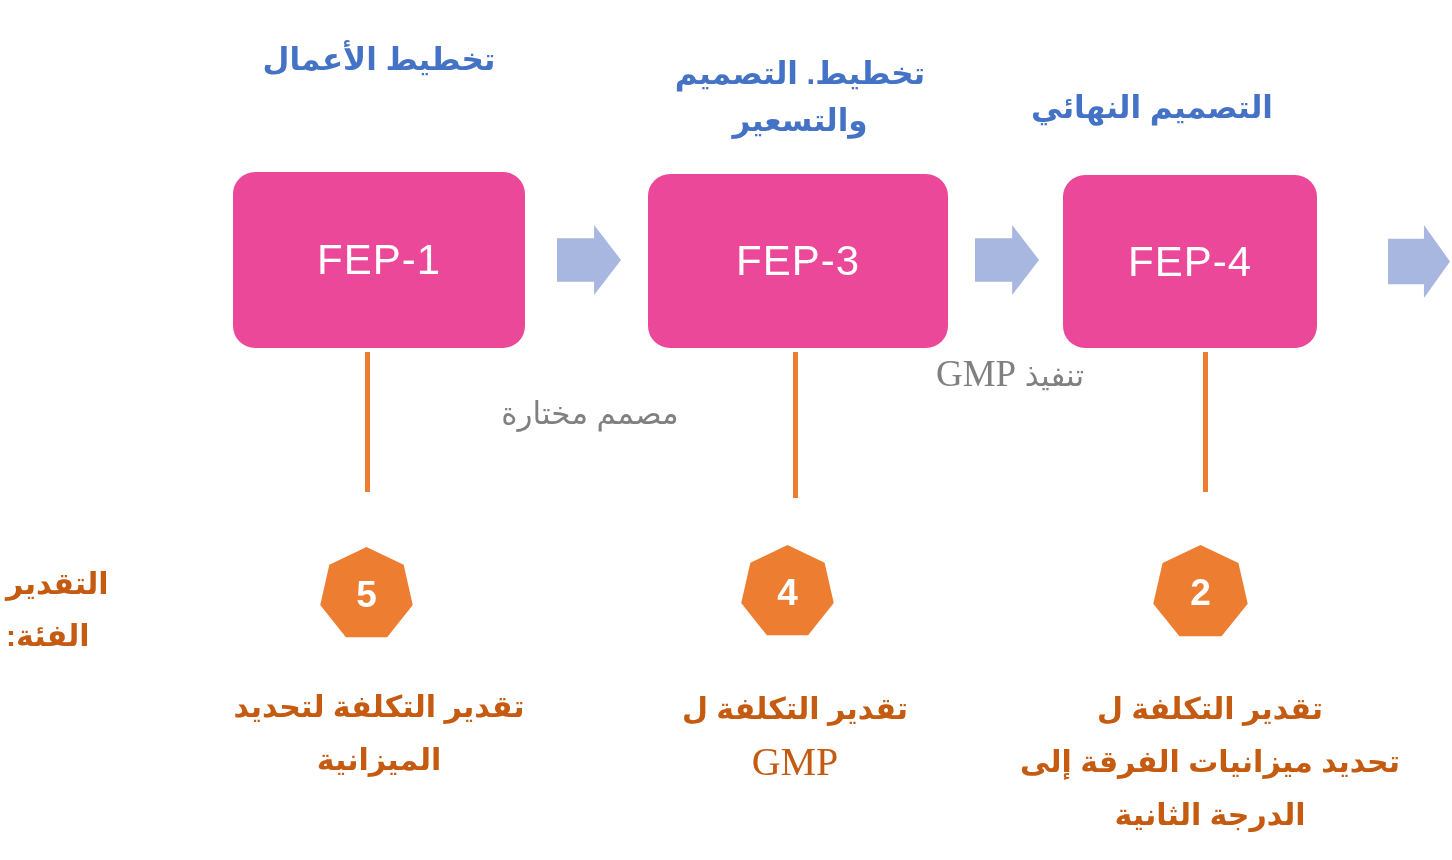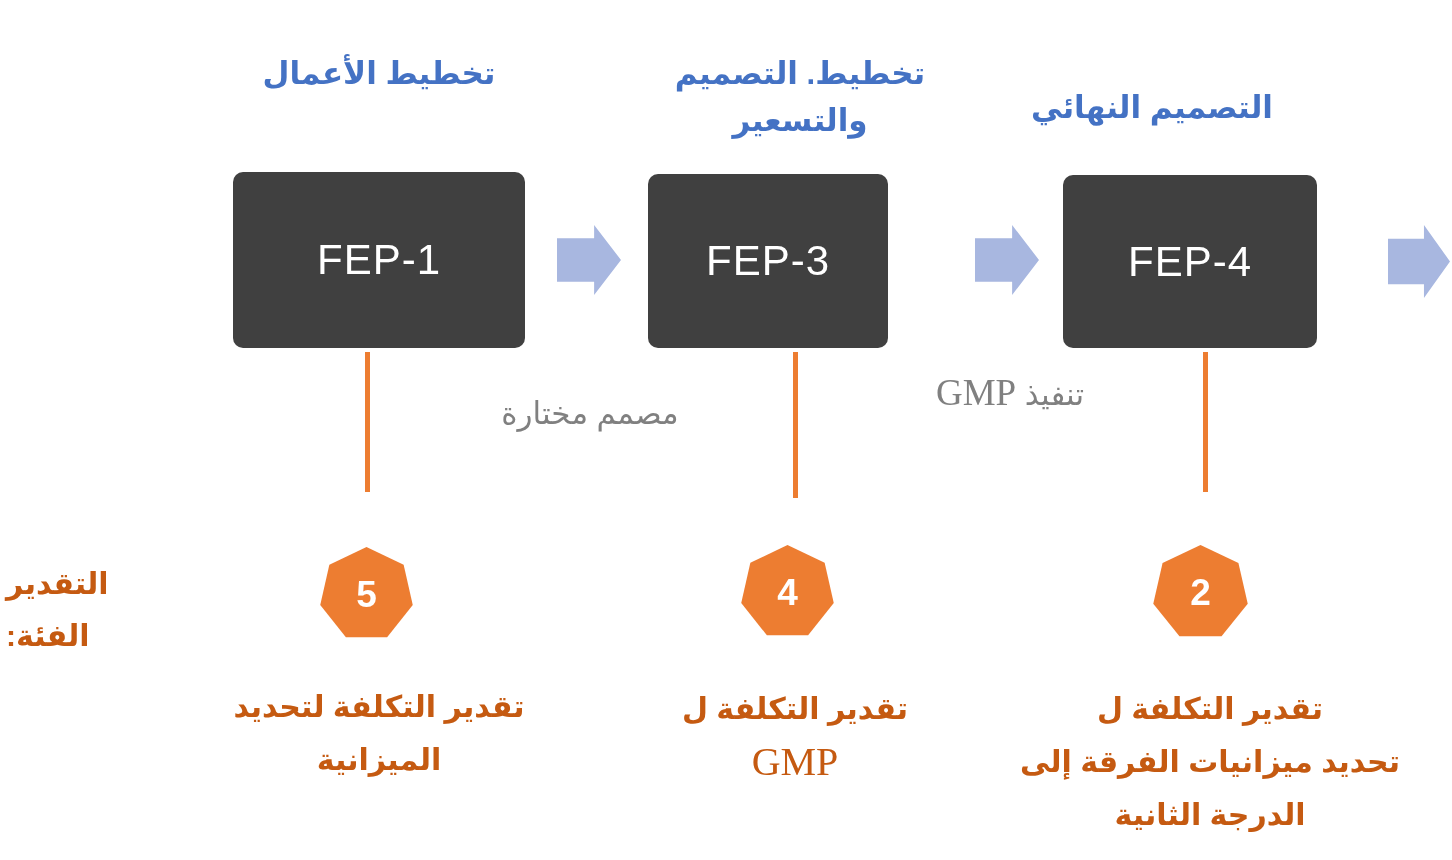--- a/index.html
+++ b/index.html
@@ -23,22 +23,22 @@
     text-align: center;
     color: #4472C4;
     font-size: 31px;
     font-weight: bold;
     line-height: 47px;
     direction: rtl;
   }
 
   
   .process-box {
-    background: #404040;
-    border-radius: 10px;
+    background: #ec4899;
+    border-radius: 22px;
     display: flex;
     align-items: center;
     justify-content: center;
     color: #ffffff;
     font-size: 42px;
     letter-spacing: 1px;
   }
 
   
   .block-arrow {
@@ -102,21 +102,21 @@
     font-weight: bold;
     line-height: 52px;
     direction: rtl;
   }
 </style>
 </head>
 <body>
 
 <div class="canvas">
 
-  <div class="abs phase-header" style="left:179px; top:50px;text-align:center;">
+  <div class="abs phase-header" style="left:179px; top:36px;text-align:center;">
     <div>تخطيط الأعمال</div>
     <div></div>
   </div>
   <div class="abs process-box" style="left:233px; top:172px; width:292px; height:176px;">
     <span>FEP-1</span>
   </div>
   <div class="abs connector-line" style="left:365px; top:352px; height:140px;"></div>
   <div class="abs heptagon" style="left:319px; top:547px; width:95px; height:95px;">
     <span>5</span>
   </div>
@@ -127,34 +127,34 @@
 
   <div class="abs block-arrow" style="left:557px; top:225px; width:64px; height:70px;"></div>
   <div class="abs transition-note" style="left:430px; top:362px;margin-top:33px;">
     <span>مصمم مختارة</span>
   </div>
 
   <div class="abs phase-header" style="left:600px; top:50px;">
     <div>تخطيط. التصميم</div>
     <div>والتسعير</div>
   </div>
-  <div class="abs process-box" style="left:648px; top:174px; width:240px; height:174px;">
+  <div class="abs process-box" style="left:648px; top:174px; width:300px; height:174px;">
     <span>FEP-3</span>
   </div>
   <div class="abs connector-line" style="left:793px; top:352px; height:146px;"></div>
   <div class="abs heptagon" style="left:740px; top:545px; width:95px; height:95px;">
     <span>4</span>
   </div>
   <div class="abs estimate-label" style="left:585px; top:682px;">
     <div>تقدير التكلفة ل</div>
     <div class="latin-serif">GMP</div>
   </div>
 
   <div class="abs block-arrow" style="left:975px; top:225px; width:64px; height:70px;"></div>
-  <div class="abs transition-note" style="left:850px; top:352px;margin-top:19px;">
+  <div class="abs transition-note" style="left:850px; top:352px;">
     <span>تنفيذ</span>
     <span class="latin-serif">GMP</span>
   </div>
 
   <div class="abs phase-header" style="left:952px; top:84px;">
     <div>التصميم النهائي</div>
     <div></div>
   </div>
   <div class="abs process-box" style="left:1063px; top:175px; width:254px; height:173px;">
     <span>FEP-4</span>

